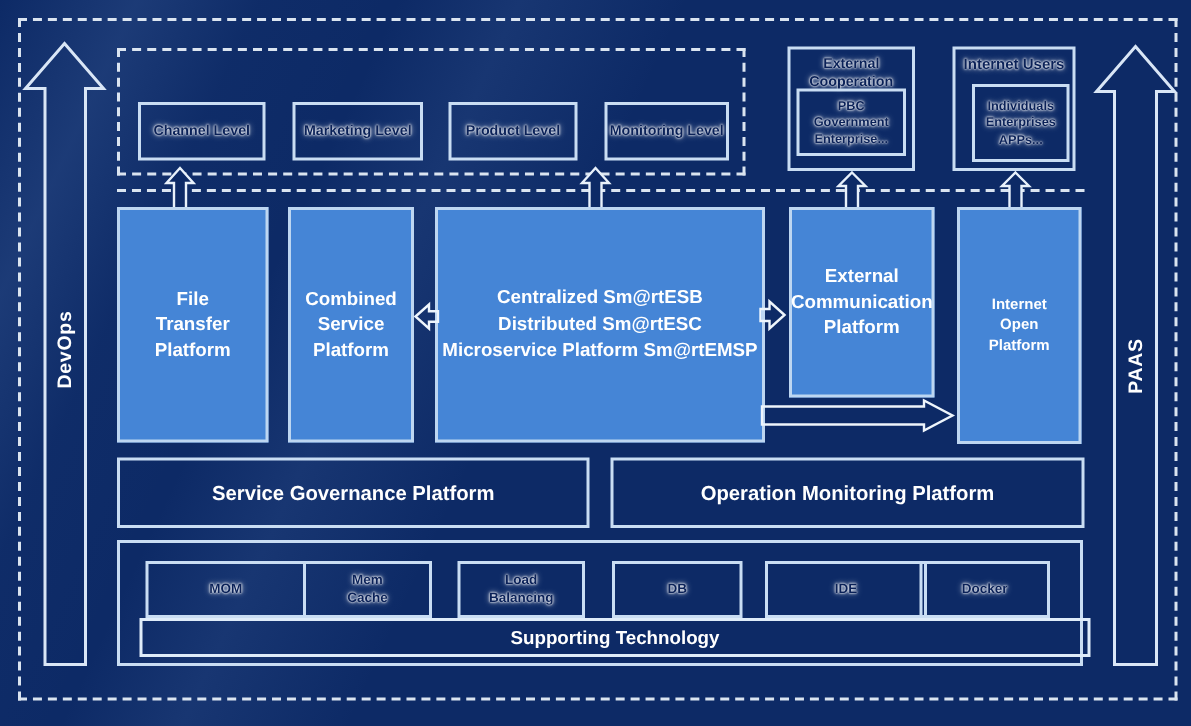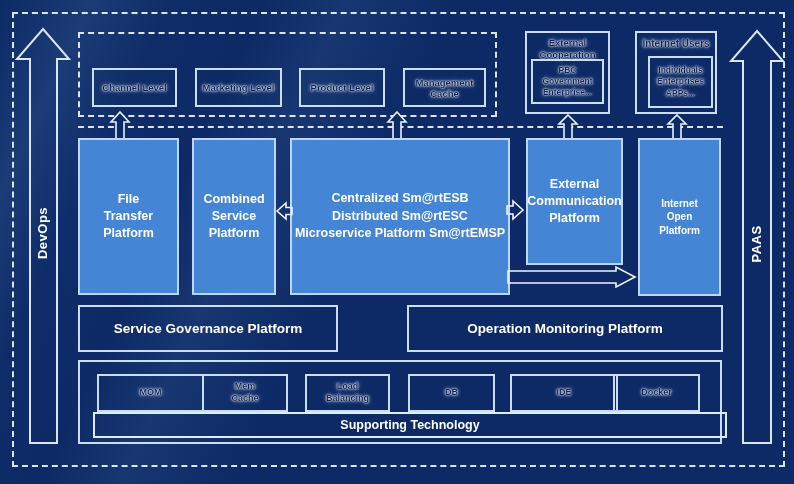--- a/index.html
+++ b/index.html
@@ -77,21 +77,21 @@
   <div class="abs flexc box-dark" style="left:92px;top:68px;width:85px;height:39px;font-size:9.5px;">
     <span>Channel Level</span>
   </div>
   <div class="abs flexc box-dark" style="left:195px;top:68px;width:87px;height:39px;font-size:9.5px;">
     <span>Marketing Level</span>
   </div>
   <div class="abs flexc box-dark" style="left:299px;top:68px;width:86px;height:39px;font-size:9.5px;">
     <span>Product Level</span>
   </div>
   <div class="abs flexc box-dark" style="left:403px;top:68px;width:83px;height:39px;font-size:9.5px;">
-    <span>Management Cache</span>
+    <span>Monitoring Level</span>
   </div>
 
   <div class="abs box-dark" style="left:525px;top:31px;width:85px;height:83px;">
     <div class="pre" style="margin-top:4px;text-align:center;font-size:9.5px;line-height:1.25;">External
 Cooperation</div>
   </div>
   <div class="abs flexc box-dark pre" style="left:531px;top:59px;width:73px;height:45px;font-size:8.5px;line-height:1.3;">
     <span class="pre">PBC Government
 Enterprise...</span>
   </div>
@@ -150,21 +150,21 @@
     <polygon points="2,10 11,2 11,6.5 17,6.5 17,13.5 11,13.5 11,18" fill="none" stroke="#eef5fc" stroke-width="1.6"></polygon>
   </svg>
   <svg style="left:505px;top:199px;" width="20" height="22" viewBox="0 0 20 22">
     <polygon points="18,11 8,2 8,7 2,7 2,15 8,15 8,20" fill="none" stroke="#eef5fc" stroke-width="1.6"></polygon>
   </svg>
 
   <svg style="left:508px;top:265px;" width="129" height="24" viewBox="0 0 129 24">
     <polygon points="0,6 108,6 108,2 127,12 108,22 108,18 0,18" fill="none" stroke="#eef5fc" stroke-width="1.6"></polygon>
   </svg>
 
-  <div class="abs flexc box-white-label" style="left:78px;top:305px;width:260px;height:47px;font-size:13.5px;">
+  <div class="abs flexc box-white-label" style="left:78px;top:305px;width:315px;height:47px;font-size:13.5px;">
     <span>Service Governance Platform</span>
   </div>
   <div class="abs flexc box-white-label" style="left:407px;top:305px;width:316px;height:47px;font-size:13.5px;">
     <span>Operation Monitoring Platform</span>
   </div>
 
   <div class="abs box-white-label" style="left:78px;top:360px;width:644px;height:84px;"></div>
 
   <div class="abs flexc box-dark" style="left:97px;top:374px;width:107px;height:38px;font-size:9px;line-height:1.3;">
     <span class="pre">MOM</span>

